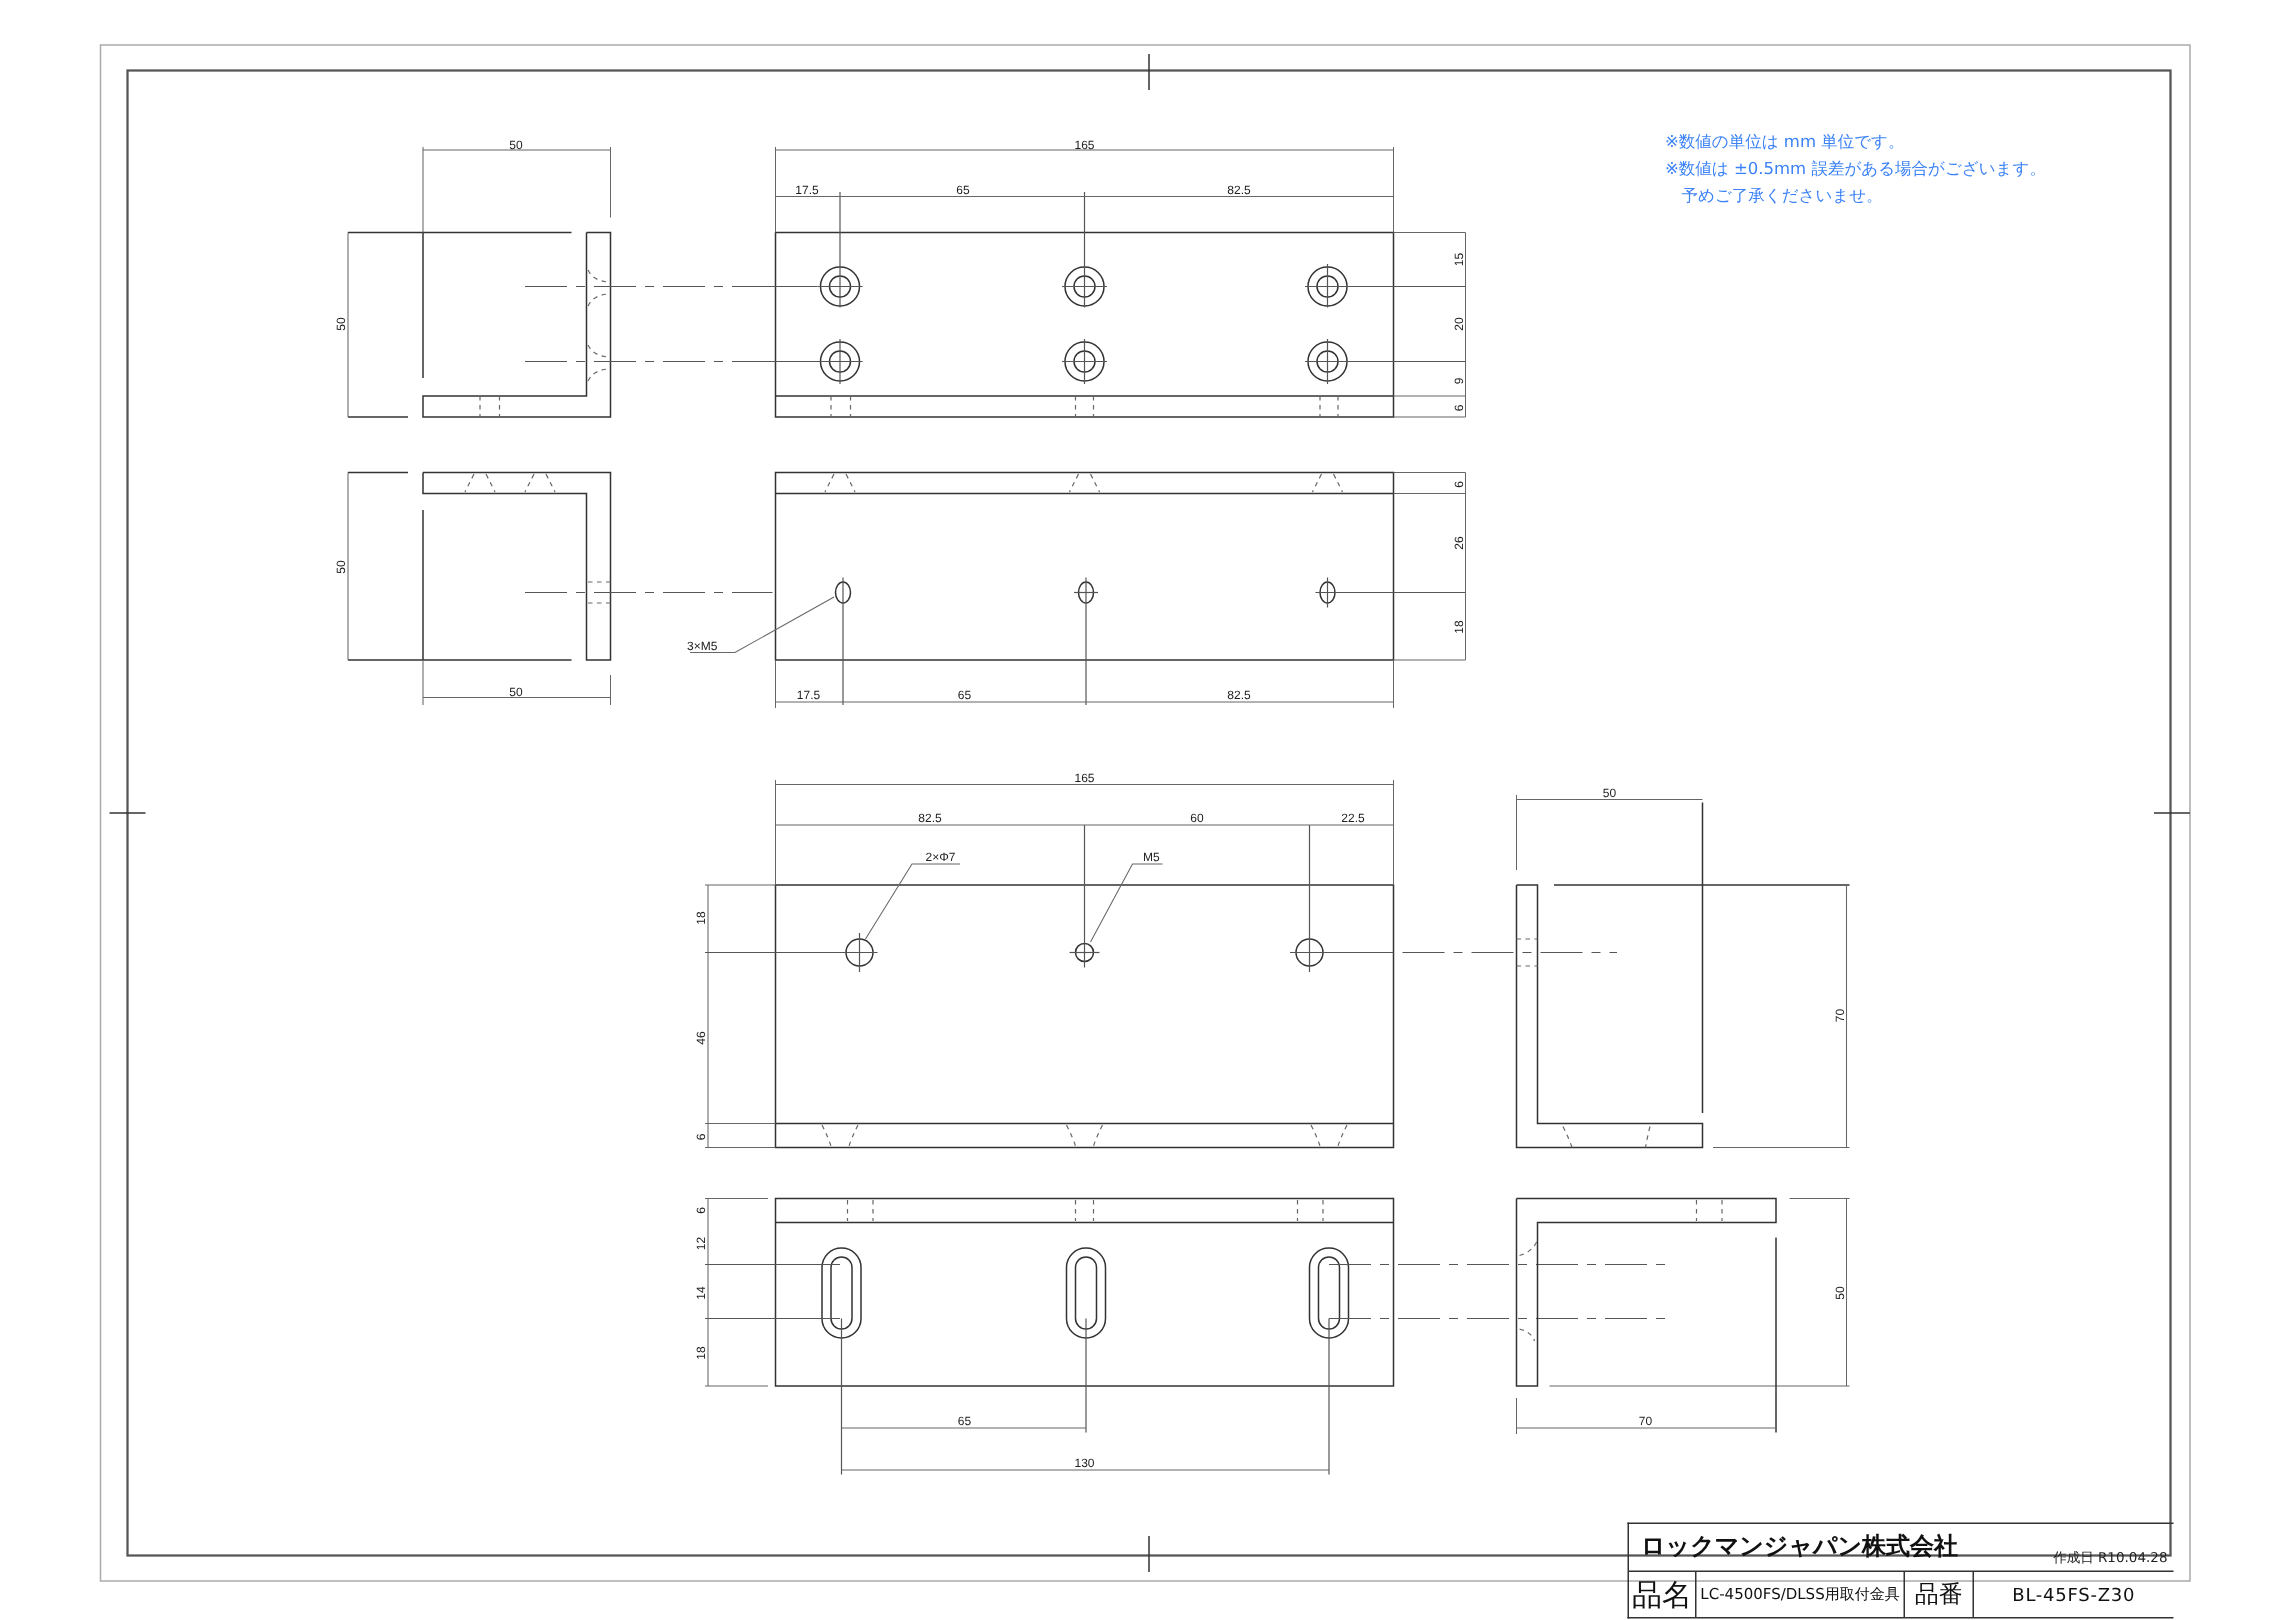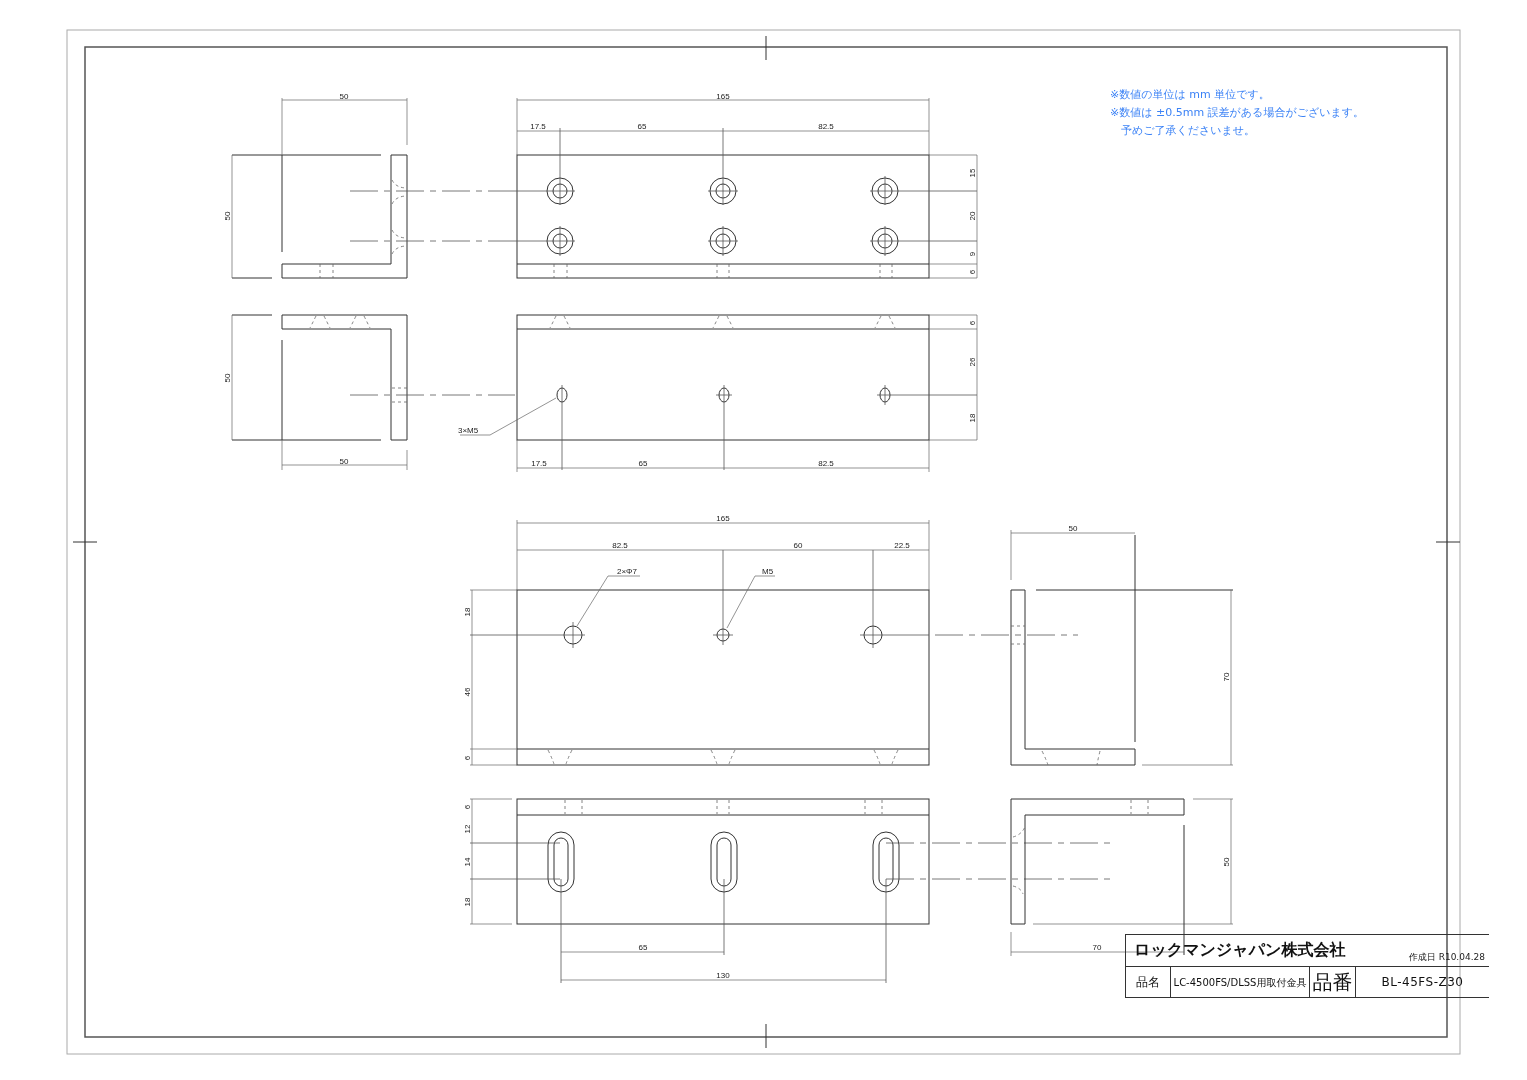--- a/index.html
+++ b/index.html
@@ -6,29 +6,29 @@
   body { width:1527px; height:1080px; overflow:hidden; position:relative; font-family:"DejaVu Sans", "Liberation Sans", sans-serif; }
   svg { position:absolute; left:0; top:0; }
   .ol { stroke:#333; stroke-width:1; fill:none; }
   .thin { stroke:#555; stroke-width:0.8; fill:none; }
   .dim { stroke:#666; stroke-width:0.7; fill:none; }
   .hid { stroke:#666; stroke-width:0.8; fill:none; stroke-dasharray:3 3; }
   .ctr { stroke:#555; stroke-width:0.8; fill:none; stroke-dasharray:28 6 6 6; }
   .dt { font-family:"Liberation Sans", sans-serif; font-size:8px; fill:#222; }
   .note { position:absolute; left:1098px; top:86px; font-size:11px; line-height:18px; color:#3b82f6; font-family:"DejaVu Sans", sans-serif;margin-left:12px; }
   .note div { white-space:pre; }
-  .tb { position:absolute; left:1085px; top:934px; width:363px; height:62px; border:1px solid #333; border-right:none;margin-left:40px; }
+  .tb { position:absolute; left:1085px; top:1015px; width:363px; height:62px; border:1px solid #333; border-right:none; }
   .tb-row1 { position:absolute; left:0; top:0; width:363px; height:31px; border-bottom:1px solid #333; }
   .tb-company { position:absolute; left:8px; top:5px; font-size:16px; font-weight:bold; color:#111; font-family:"DejaVu Sans", sans-serif; }
   .tb-date { position:absolute; right:4px; top:16px; font-size:9px; color:#222; font-family:"DejaVu Sans", sans-serif; }
   .tb-row2 { position:absolute; left:0; top:32px; width:363px; height:30px; display:flex; }
   .cell { border-right:1px solid #333; display:flex; align-items:center; justify-content:center; color:#111; font-family:"DejaVu Sans", sans-serif; }
-  .c1 { width:44px; font-size:12px; }
+  .c1 { width:44px; font-size:20px; }
   .c2 { width:138px; font-size:10px; flex-direction:row; line-height:11px; text-align:center; }
-  .c3 { width:45px; font-size:20px; }
+  .c3 { width:45px; font-size:16px; }
   .c4 { flex:1; border-right:none; font-size:12px; letter-spacing:0.5px; }
 </style>
 </head>
 <body>
 
 <svg width="1527" height="1080" viewBox="0 0 1527 1080">
 
   <rect x="67" y="30" width="1393" height="1024" fill="none" stroke="#aaa" stroke-width="1"></rect>
   <rect x="85" y="47" width="1362" height="990" fill="none" stroke="#555" stroke-width="1.5"></rect>
 

